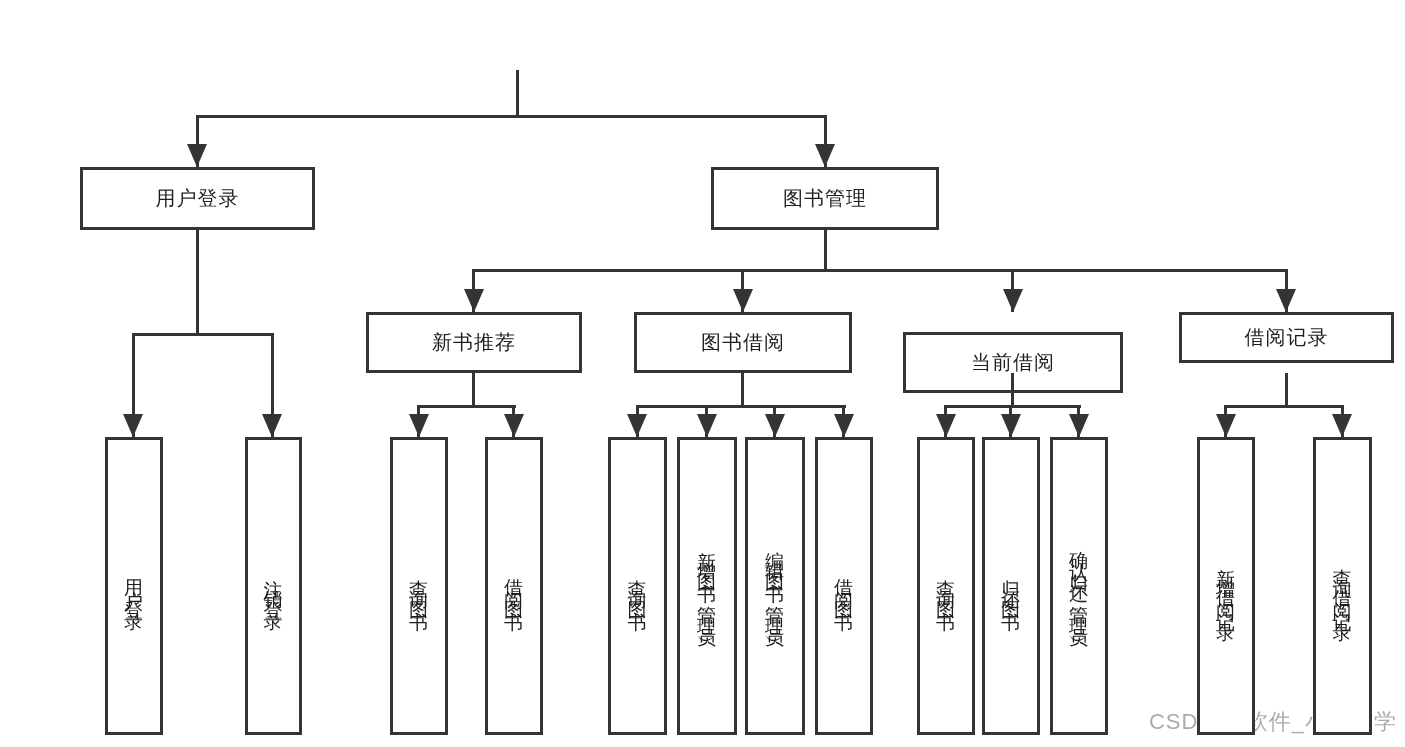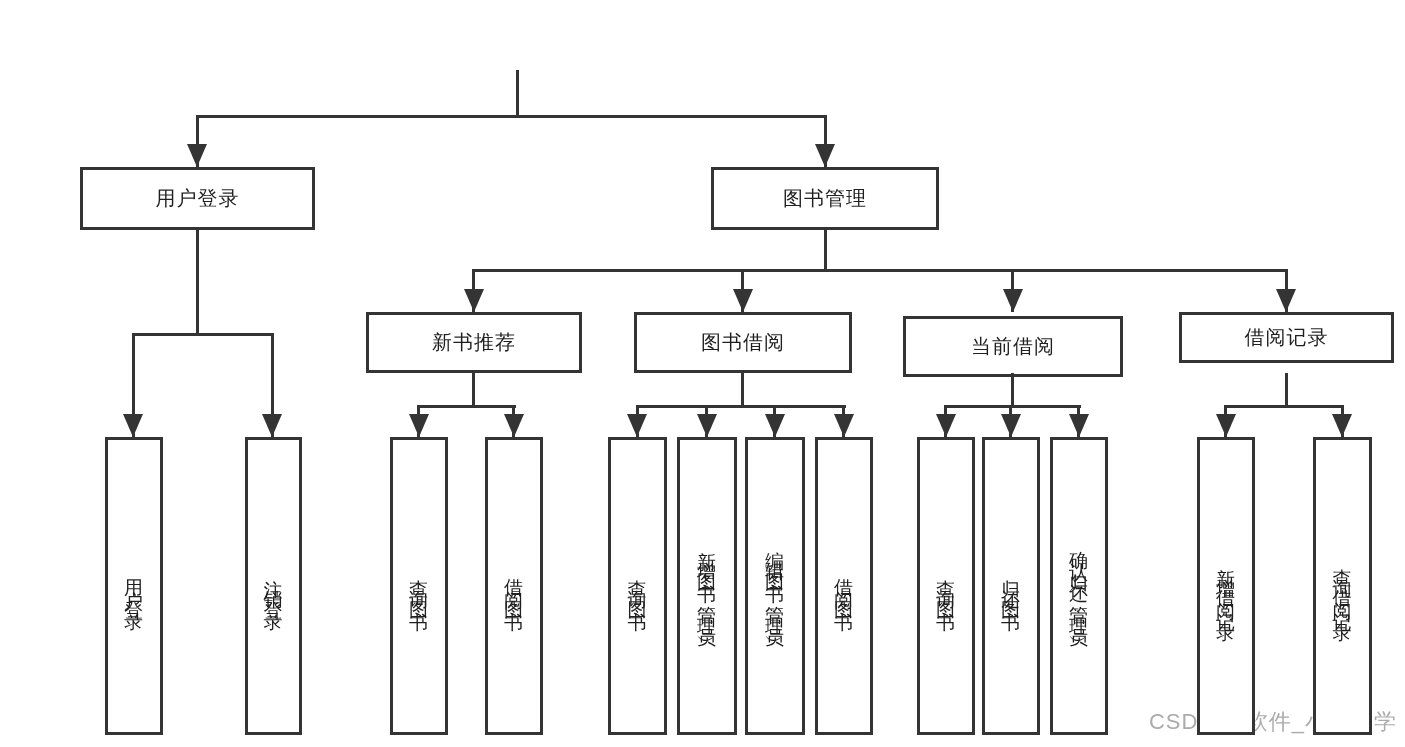--- a/index.html
+++ b/index.html
@@ -72,21 +72,21 @@
     </div>
     <div class="node h" style="left: 711px; top: 167px; width: 228px; height: 63px;">
       <span class="label">图书管理</span>
     </div>
     <div class="node h" style="left: 366px; top: 312px; width: 216px; height: 61px;">
       <span class="label">新书推荐</span>
     </div>
     <div class="node h" style="left: 634px; top: 312px; width: 218px; height: 61px;">
       <span class="label">图书借阅</span>
     </div>
-    <div class="node h" style="left: 903px; top: 316px; width: 220px; height: 61px;">
+    <div class="node h" style="left: 903px; top: 332px; width: 220px; height: 61px;">
       <span class="label">当前借阅</span>
     </div>
     <div class="node h" style="left: 1179px; top: 312px; width: 215px; height: 51px;">
       <span class="label">借阅记录</span>
     </div>
     <div class="node v" style="left: 105px; top: 437px; width: 58px; height: 298px;">
       <span class="label">用户登录</span>
     </div>
     <div class="node v" style="left: 245px; top: 437px; width: 57px; height: 298px;">
       <span class="label">注销登录</span>

